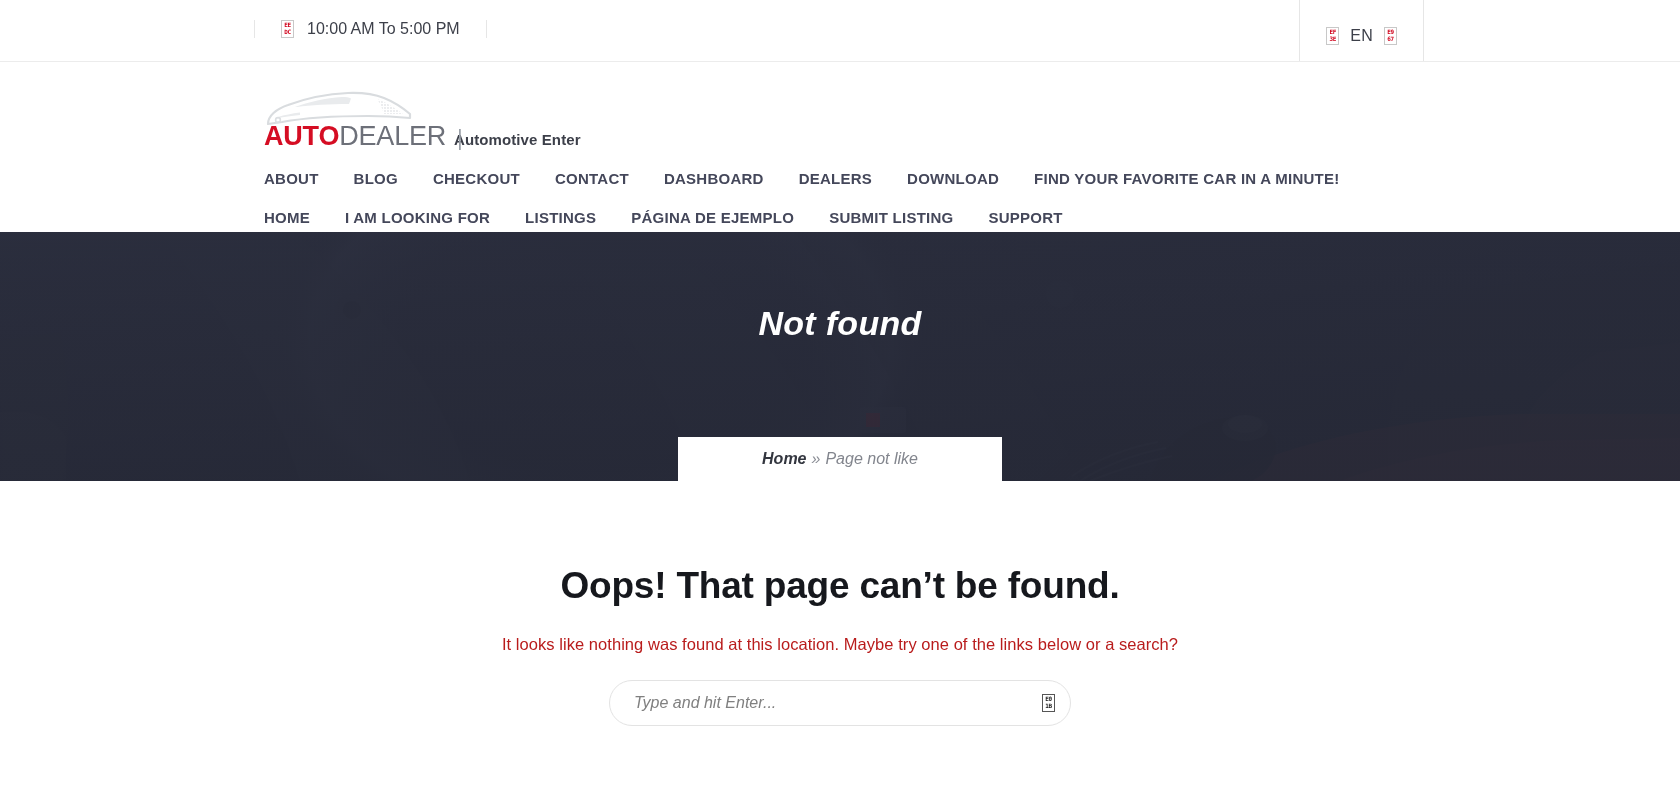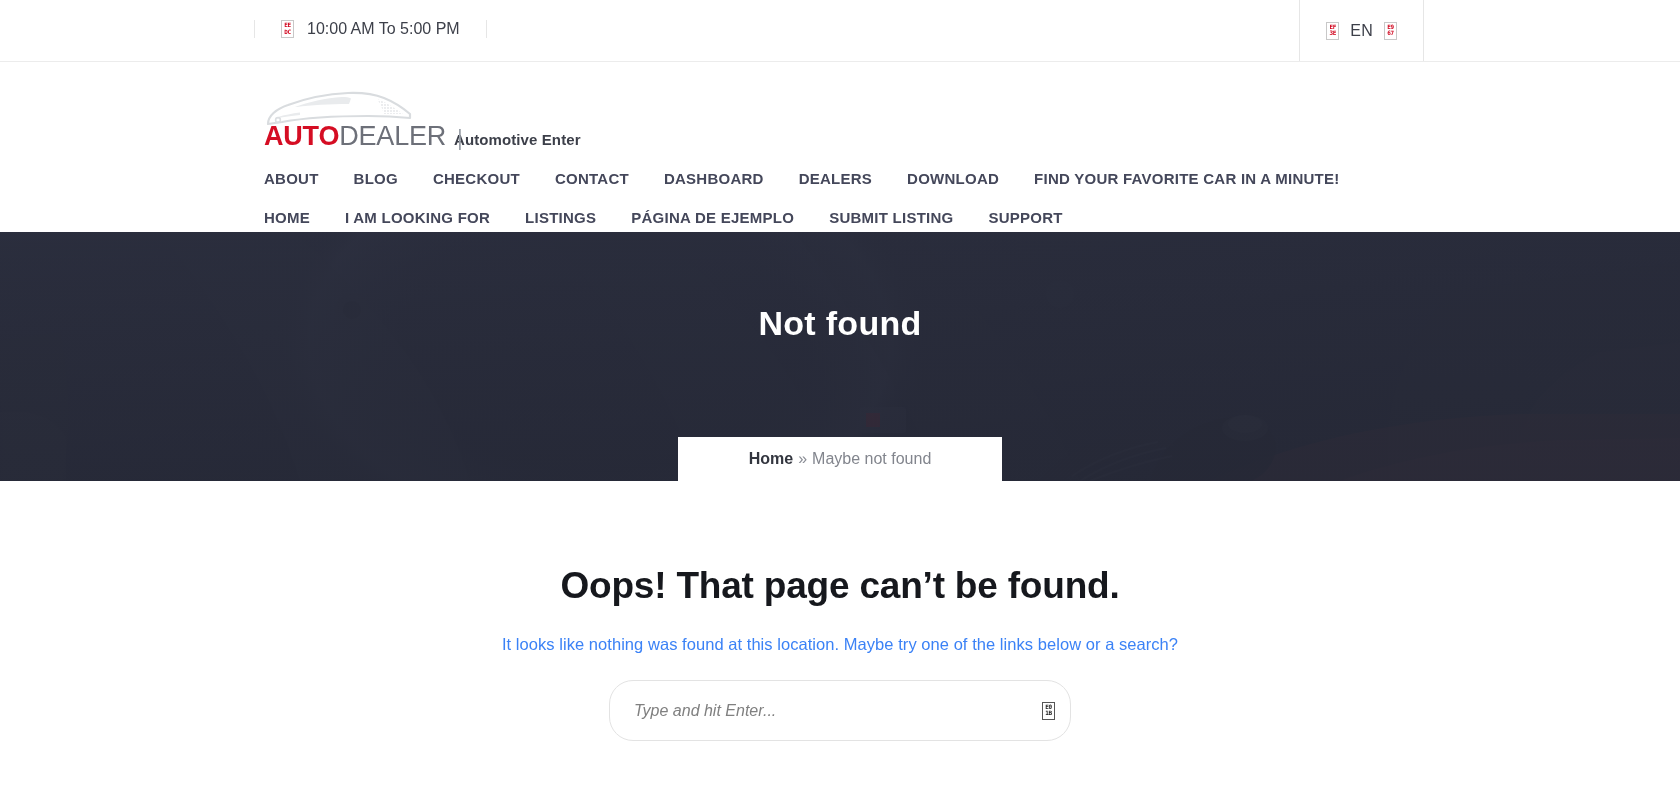--- a/index.html
+++ b/index.html
@@ -30,21 +30,21 @@
     padding: 0 26px;
     border-left: 1px solid #e6e6e6;
     border-right: 1px solid #e6e6e6;
     margin-right: -1px;
     font-size: 16px;
     color: #3c3f49;
   }
   .topbar-spacer { flex: 1; }
   .topbar-right {
     display: flex;
-    align-items: center;
+    align-items: flex-end;
     gap: 11px;
     padding: 16px 26px;
     border-left: 1px solid #e6e6e6;
     border-right: 1px solid #e6e6e6;
     font-size: 16px;
     color: #3c3f49;
     margin-right: 256px;
   }
   .lang-label { font-size: 16px; color: #3c3f49; letter-spacing: .2px; }
 
@@ -118,20 +118,21 @@
     cursor: pointer;
     white-space: nowrap;
   }
 
   
   .hero {
     position: relative;
     height: 249px;
     overflow: hidden;
     background: #0c4a6e;
+    font-style: italic;
   }
   .hero-photo { position: absolute; inset: 0; }
   .hero-overlay {
     position: absolute; inset: 0;
     background: linear-gradient(180deg, rgba(40,43,58,.80) 0%, rgba(38,41,55,.86) 100%);
   }
   .hero-title {
     position: absolute;
     left: 0; right: 0;
     top: 72px;
@@ -164,27 +165,27 @@
   .main { background: #ffffff; padding-top: 84px; text-align: center; }
   .err-title {
     font-size: 37px;
     font-weight: 700;
     color: #16181d;
     letter-spacing: -0.2px;
   }
   .err-desc {
     margin-top: 28px;
     font-size: 16.5px;
-    color: #3b82f6;
+    color: #b91c1c;
     letter-spacing: .05px;
   }
   .search-wrap {
     margin: 26px auto 4px;
     width: 462px;
-    height: 61px;
+    height: 46px;
     position: relative;
   }
   .search-input {
     width: 100%;
     height: 100%;
     border: 1px solid #e3e3e3;
     border-radius: 24px;
     background: #fff;
     padding: 0 46px 0 24px;
     font-size: 16px;
@@ -342,21 +343,21 @@
     <rect width="1680" height="249" fill="url(#grain)"></rect>
   </svg>
 
   <div class="hero-overlay"></div>
 
   <h1 class="hero-title">Not found</h1>
 
   <div class="breadcrumb">
     <span class="bc-home">Home</span>
     <span class="bc-sep">»</span>
-    <span class="bc-current">Maybe not found</span>
+    <span class="bc-current">Page not like</span>
   </div>
 </section>
 
 <main class="main">
 
   <h2 class="err-title">Oops! That page can’t be found.</h2>
 
   <p class="err-desc">It looks like nothing was found at this location. Maybe try one of the links below or a search?</p>
 
   <form class="search-wrap">

